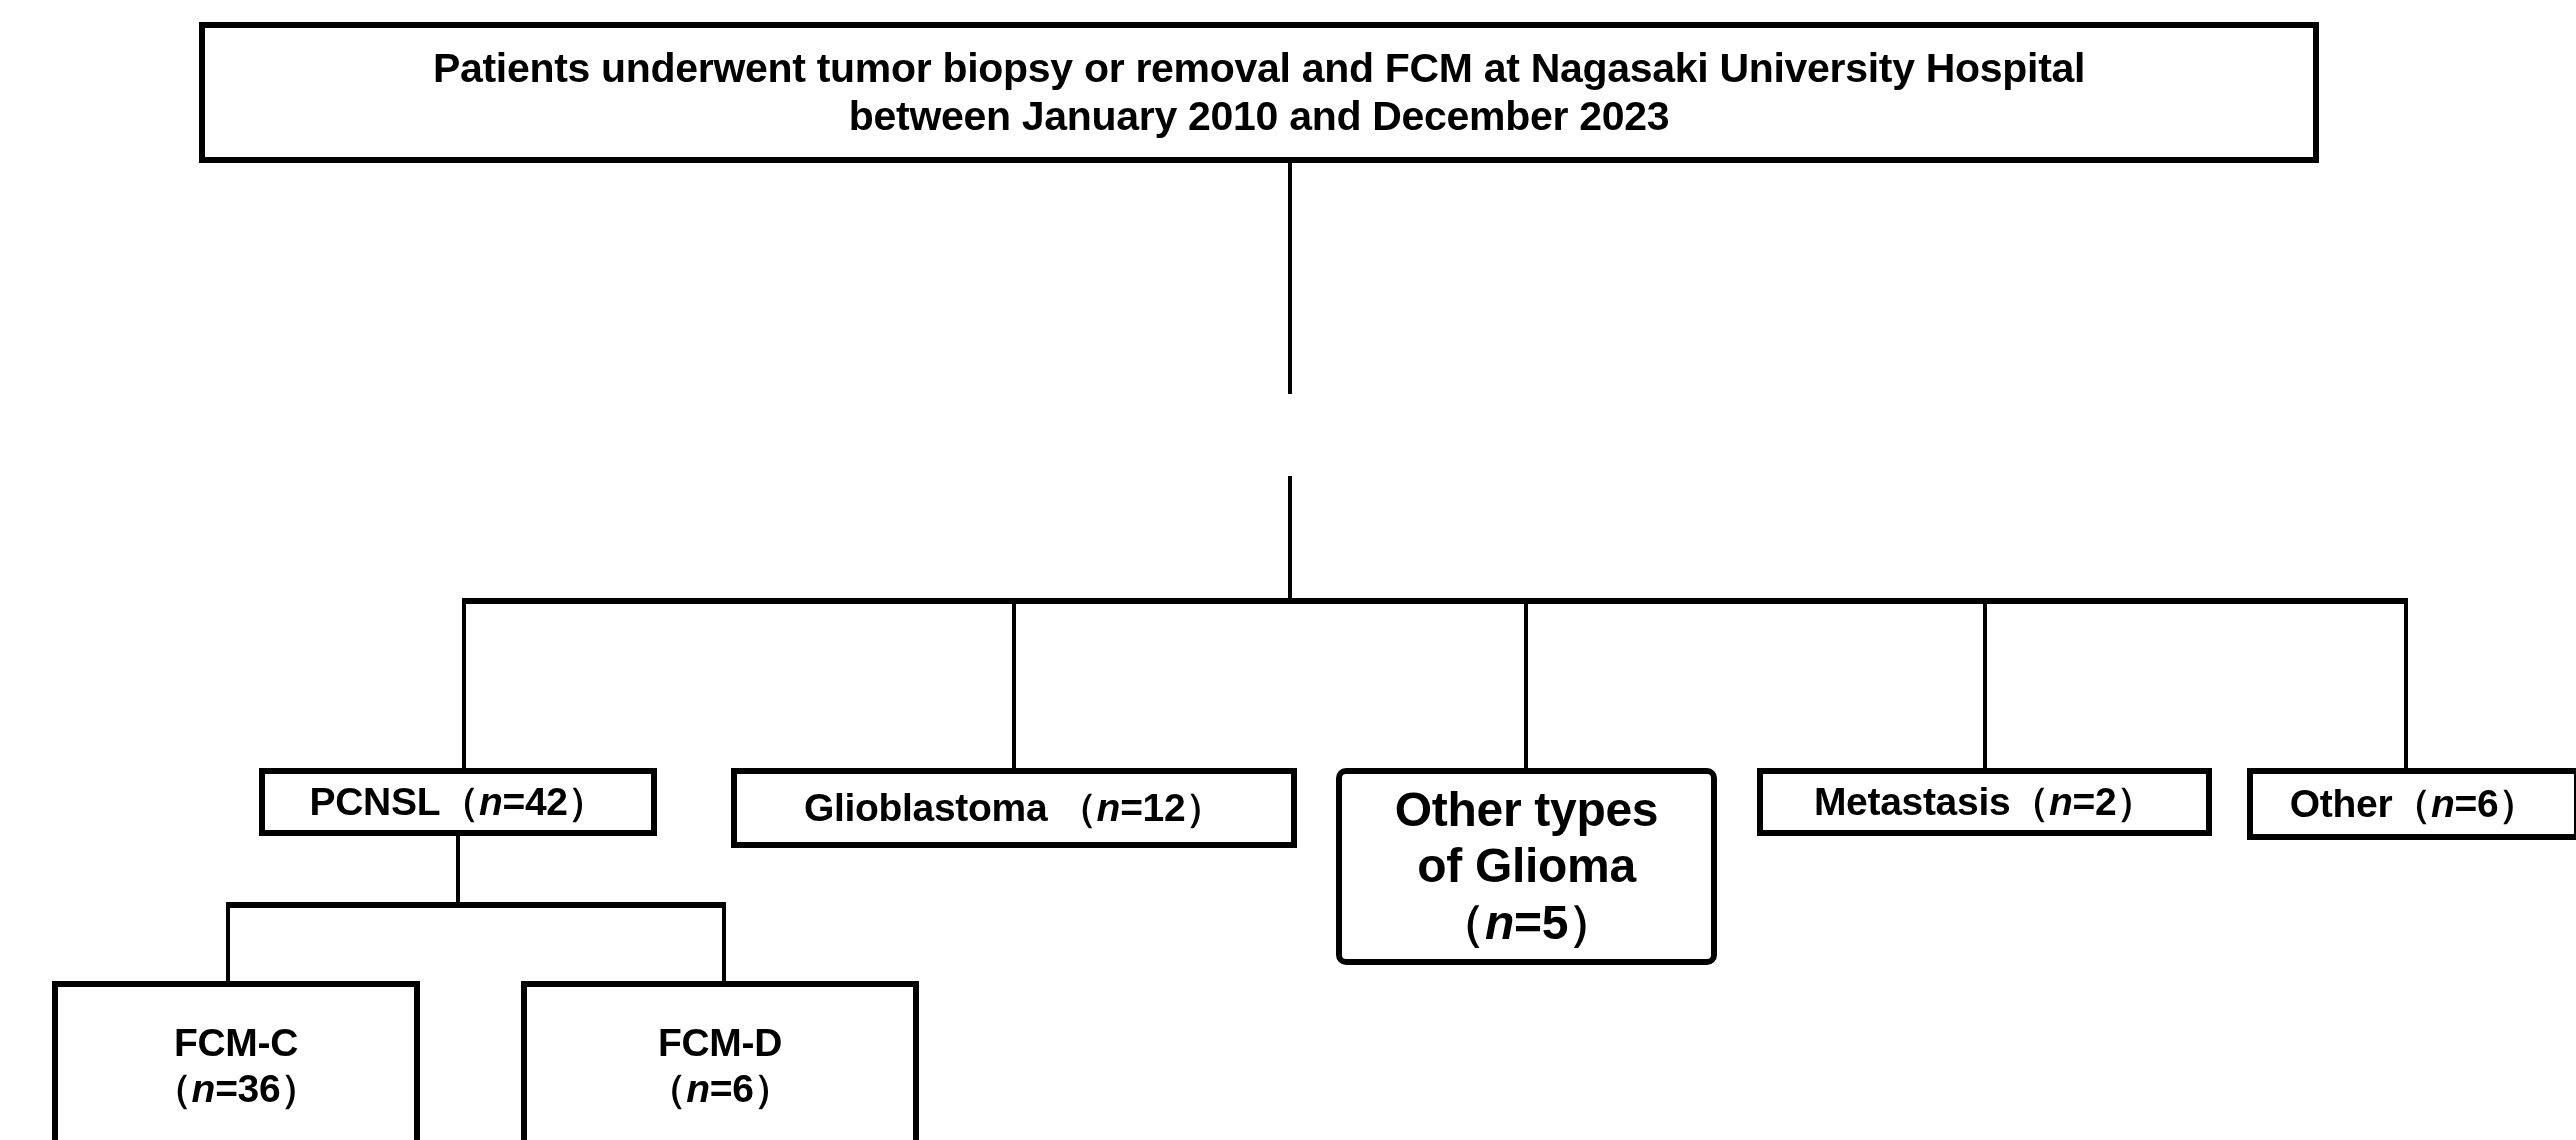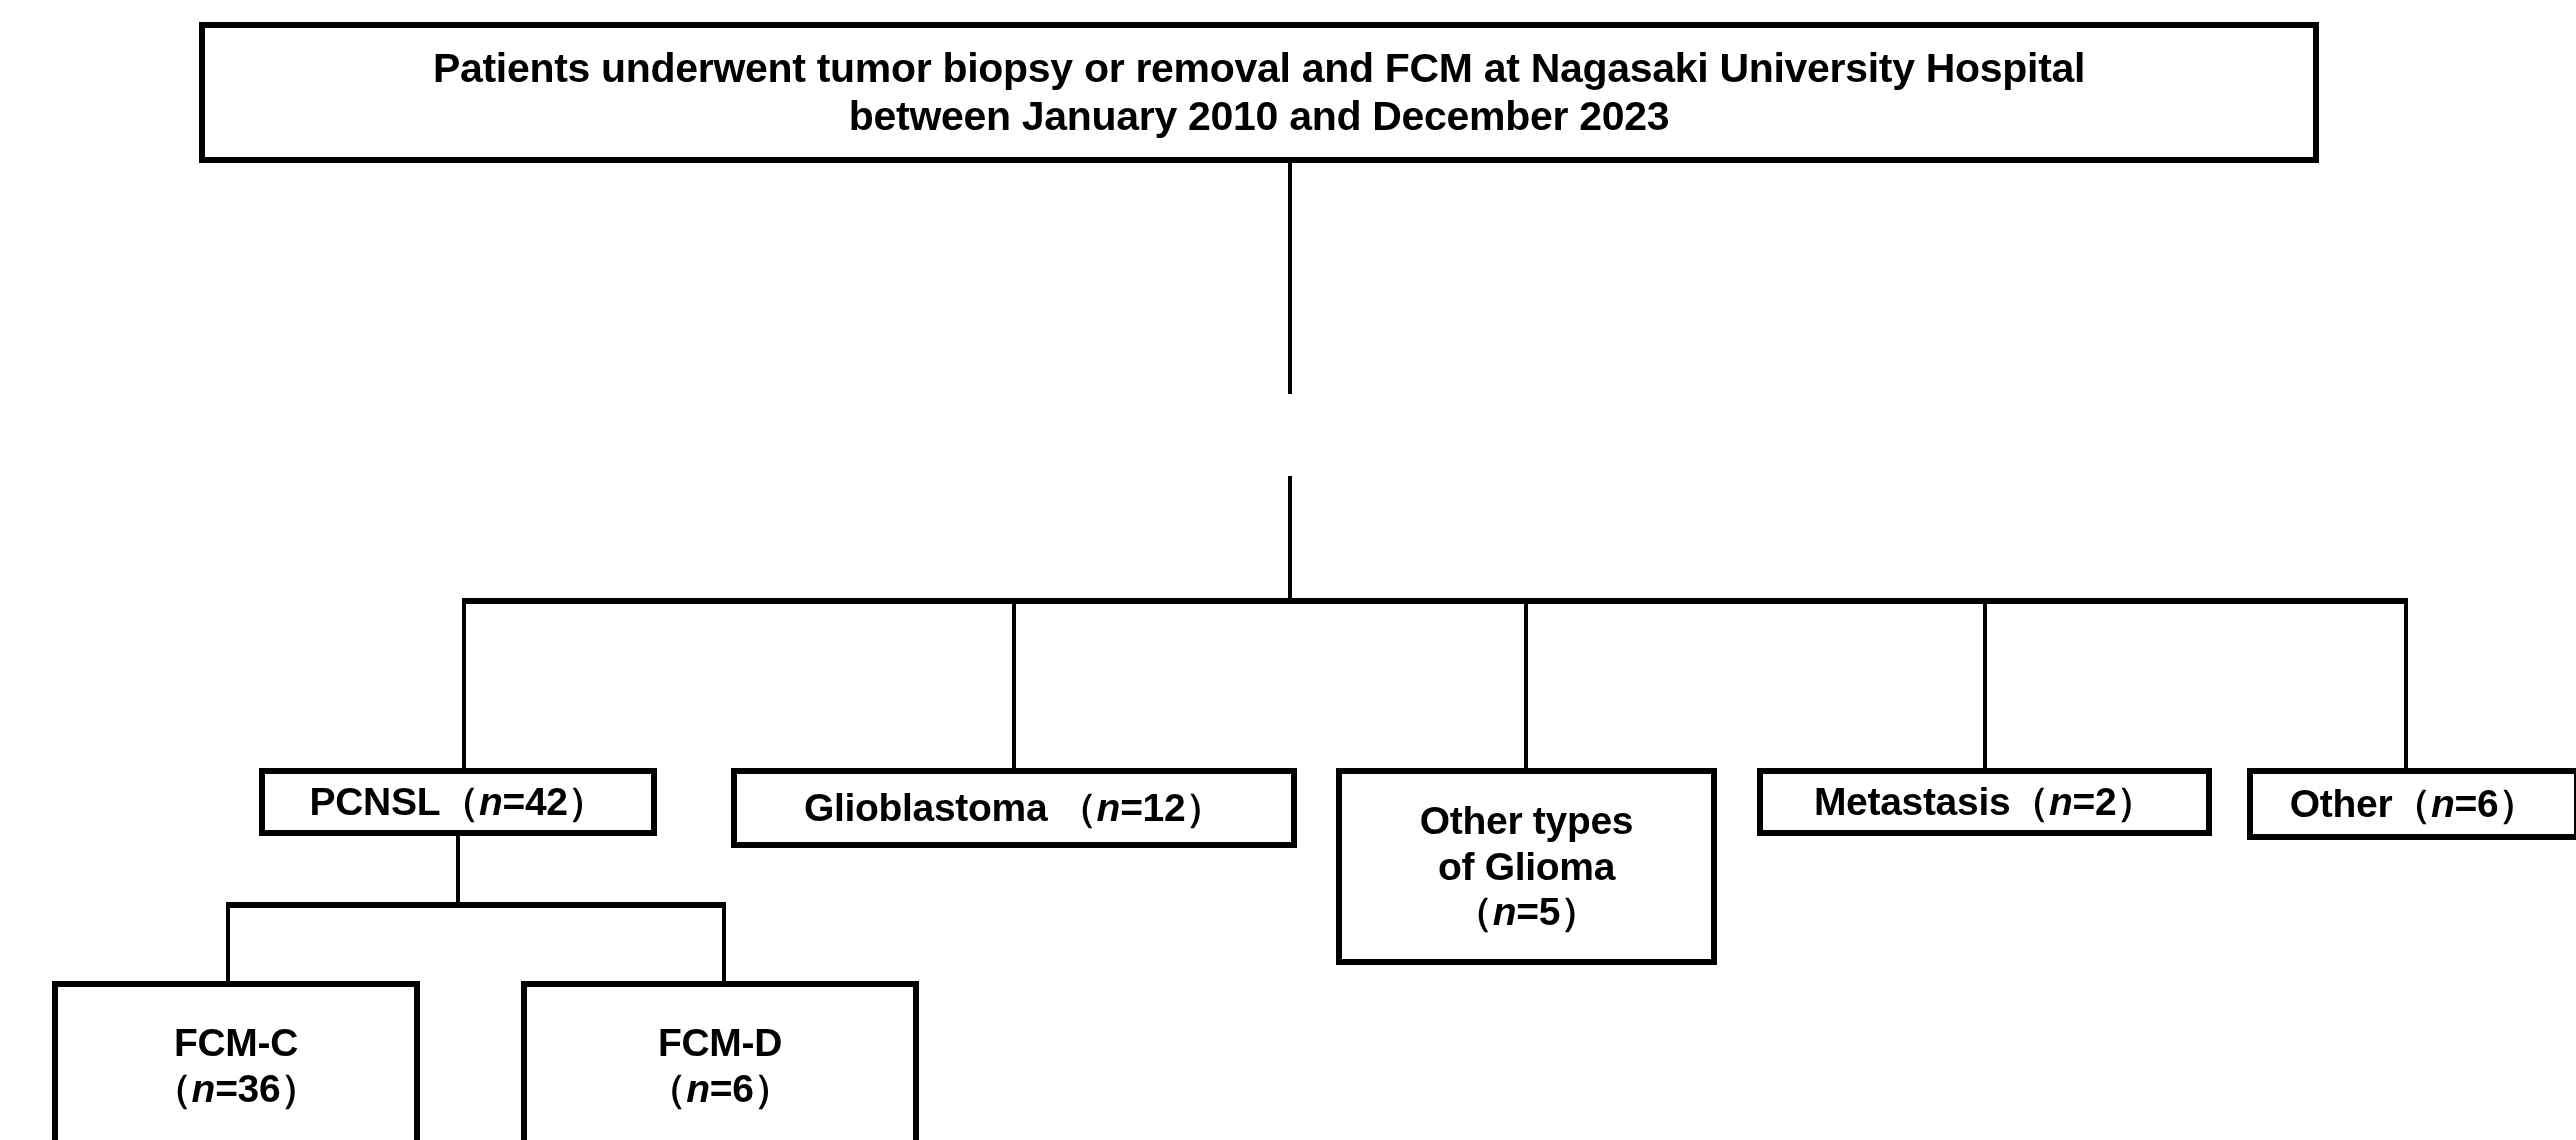--- a/index.html
+++ b/index.html
@@ -40,21 +40,21 @@
   
   .node .txt i {
     font-style: italic;
   }
 
   
   #node-top      { left: 171px;  top: 22px;   width: 2120px; height: 141px;  font-size: 41px; border-width: 6.8px; }
   #node-included { left: 723px; top: 393px;  width: 1046px; height: 83px;  font-size: 39px; border-width: 7.5px; }
   #node-pcnsl    { left: 231px;  top: 768px; width: 398px;  height: 68px;  font-size: 39px; border-width: 6.1px; }
   #node-gbm      { left: 703px; top: 768px; width: 566px;  height: 80px;  font-size: 39px; border-width: 6.1px; }
-  #node-glioma   { left: 1308px; top: 768px; width: 381px;  height: 197px;  font-size: 39px; border-width: 6.1px; }
+  #node-glioma   { left: 1308px; top: 768px; width: 381px;  height: 197px;  font-size: 48px; border-width: 6.1px; border-radius: 10px; }
   #node-mets     { left: 1729px; top: 768px; width: 455px;  height: 68px;  font-size: 39px; border-width: 6.1px; }
   #node-other    { left: 2219px; top: 768px; width: 333px;  height: 72px;  font-size: 39px; border-width: 6.1px; }
   #node-fcmc     { left: 24px;   top: 981px; width: 368px;  height: 170px;  font-size: 39px; border-width: 6.1px; }
   #node-fcmd     { left: 493px;  top: 981px; width: 398px;  height: 170px;  font-size: 39px; border-width: 6.1px; }
 
   
   .conn {
     position: absolute;
     background: #000000;
   }

